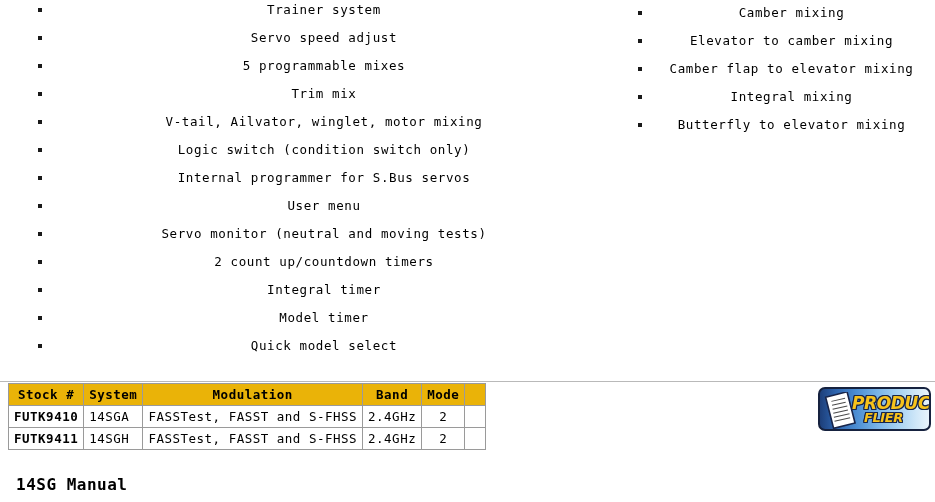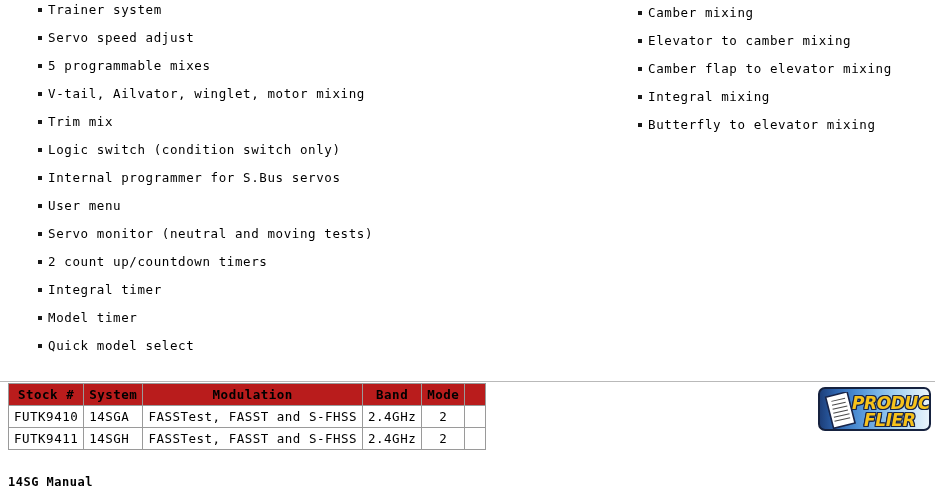--- a/index.html
+++ b/index.html
@@ -27,20 +27,21 @@
   #features-right { left: 590px; top: 3px; width: 345px; }
 
   .feature-item {
     position: relative;
     height: 28px;
     line-height: 20px;
     font-size: 12.5px;
     letter-spacing: 0.6px;
     white-space: nowrap;
     padding-left: 48px;
+    text-align: center;
   }
   #features-right .feature-item { padding-left: 58px; }
 
   .feature-item .bullet {
     position: absolute;
     left: 38px;
     top: 8px;
     width: 4px;
     height: 4px;
     background: #1a1a1a;
@@ -76,25 +77,25 @@
     border: 1px solid #9a9a9a;
     padding: 2px 5px;
     height: 17px;
     font-weight: normal;
     font-size: 12.5px;
     white-space: nowrap;
     text-align: center;
     font-family: "DejaVu Sans Mono", "Liberation Mono", monospace;
   }
   #spec-table thead th {
-    background: #b91c1c;
+    background: #eab308;
     font-weight: bold;
   }
   #spec-table tbody td.stock {
-    font-weight: normal;
+    font-weight: bold;
     text-align: left;
   }
   #spec-table tbody td.system { text-align: left; }
   #spec-table tbody td.modulation { text-align: left; margin-left: 44px; }
   #spec-table col.c-stock      { width: 63px; }
   #spec-table col.c-system     { width: 51px; }
   #spec-table col.c-modulation { width: 163px; }
   #spec-table col.c-band       { width: 42px; }
   #spec-table col.c-mode       { width: 38px; }
   #spec-table col.c-extra      { width: 21px; }
@@ -137,42 +138,42 @@
     letter-spacing: -0.4px;
     -webkit-text-stroke: 1.6px #18254a;
     paint-order: stroke fill;
     text-shadow:
        1px 0 0 #18254a, -1px 0 0 #18254a,
        0 1px 0 #18254a, 0 -1px 0 #18254a,
        1px 1px 0 #18254a, -1px -1px 0 #18254a,
        1px -1px 0 #18254a, -1px 1px 0 #18254a;
   }
   #pf-line1 { left: 2px;  top: 3px;  font-size: 17px; }
-  #pf-line2 { left: 14px; top: 20px; font-size: 17px; }
+  #pf-line2 { left: 14px; top: 20px; font-size: 13px; }
 
   
   #footer-caption {
     position: absolute;
-    left: 8px;
+    left: 16px;
     top: 475px;
-    font-size: 12px;
+    font-size: 16px;
     font-weight: bold;
     letter-spacing: 0.5px;
     white-space: nowrap;
   }
 </style>
 </head>
 <body>
 
 <ul class="feature-col" id="features-left">
     <li class="feature-item"><span class="bullet"></span><span class="txt">Trainer system</span></li>
     <li class="feature-item"><span class="bullet"></span><span class="txt">Servo speed adjust</span></li>
     <li class="feature-item"><span class="bullet"></span><span class="txt">5 programmable mixes</span></li>
+    <li class="feature-item"><span class="bullet"></span><span class="txt">Trim mix</span></li>
     <li class="feature-item"><span class="bullet"></span><span class="txt">V-tail, Ailvator, winglet, motor mixing</span></li>
-    <li class="feature-item"><span class="bullet"></span><span class="txt">Trim mix</span></li>
     <li class="feature-item"><span class="bullet"></span><span class="txt">Logic switch (condition switch only)</span></li>
     <li class="feature-item"><span class="bullet"></span><span class="txt">Internal programmer for S.Bus servos</span></li>
     <li class="feature-item"><span class="bullet"></span><span class="txt">User menu</span></li>
     <li class="feature-item"><span class="bullet"></span><span class="txt">Servo monitor (neutral and moving tests)</span></li>
     <li class="feature-item"><span class="bullet"></span><span class="txt">2 count up/countdown timers</span></li>
     <li class="feature-item"><span class="bullet"></span><span class="txt">Integral timer</span></li>
     <li class="feature-item"><span class="bullet"></span><span class="txt">Model timer</span></li>
     <li class="feature-item"><span class="bullet"></span><span class="txt">Quick model select</span></li>
   </ul>
 

